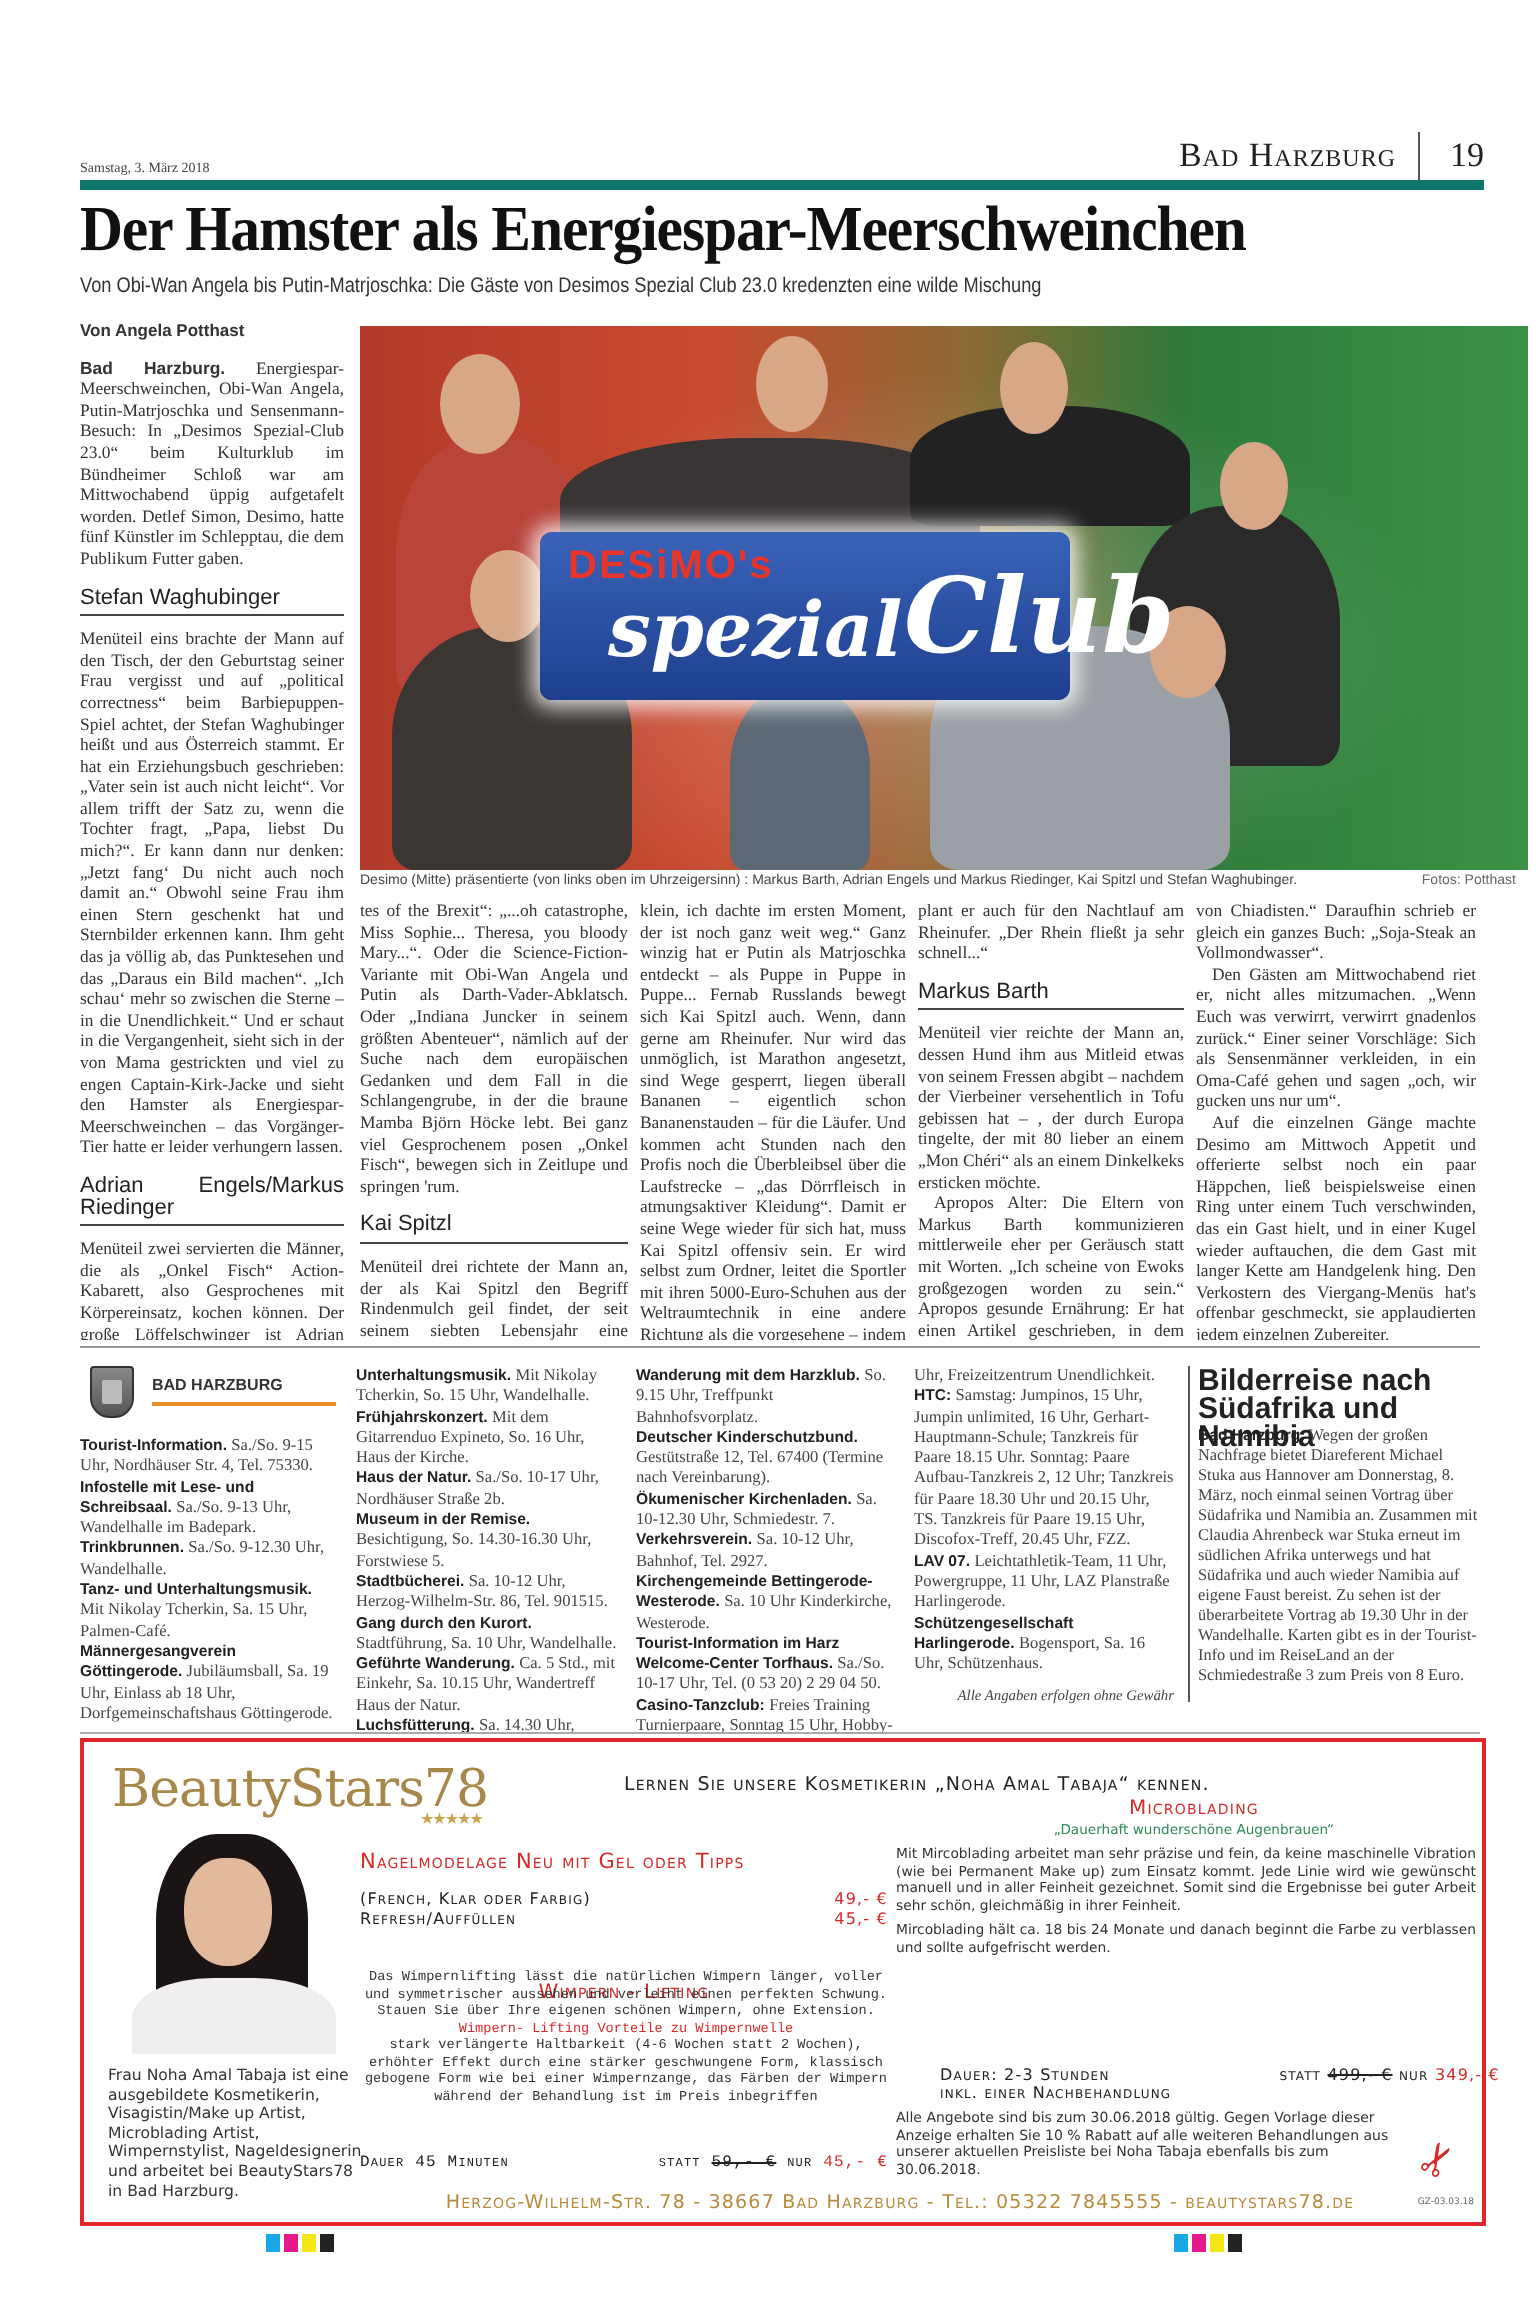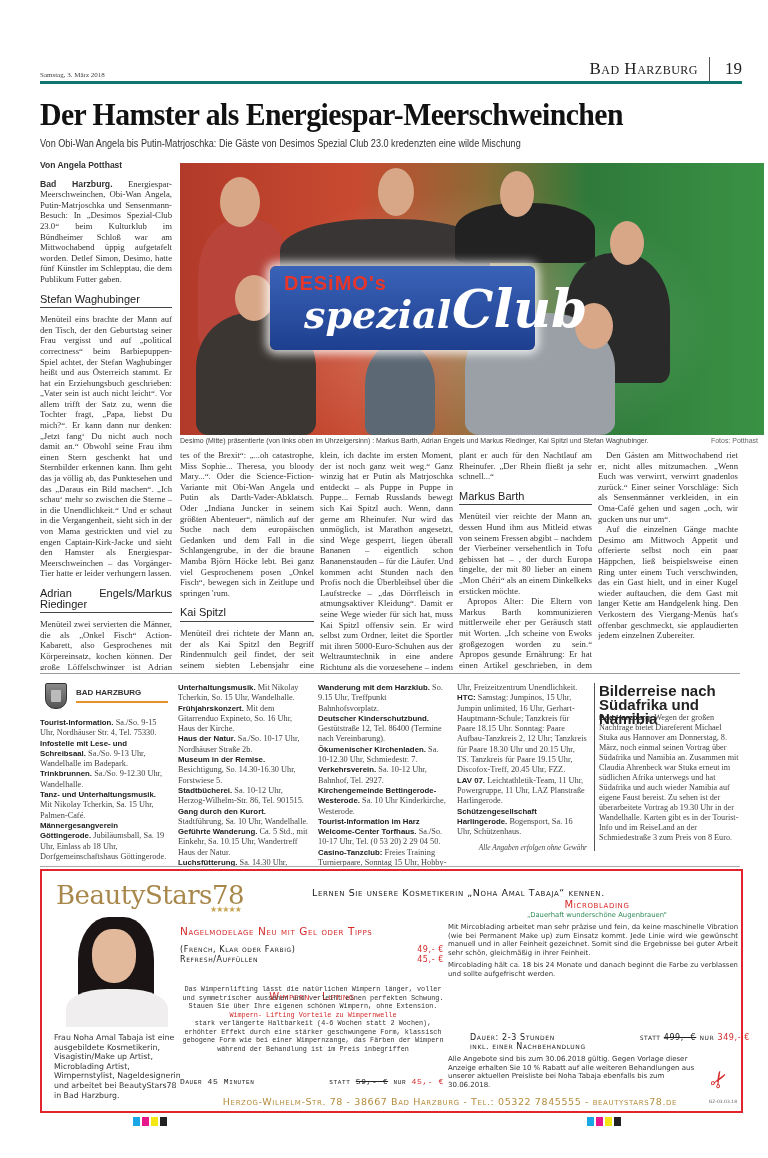--- a/index.html
+++ b/index.html
@@ -1,20 +1,20 @@
 <!DOCTYPE html>
 <html><head>
 <meta charset="utf-8">
 <style>
   * { box-sizing: border-box; margin: 0; padding: 0; }
   html, body { width: 768px; height: 1158px; background: #fff; overflow: hidden; }
   body { position: relative; font-family: "DejaVu Serif", serif; color: #222; }
 
   
-  .masthead { position: absolute; left: 40px; top: 64px; width: 702px; height: 20px; border-bottom: 3px solid #0f766e; }
+  .masthead { position: absolute; left: 40px; top: 75px; width: 702px; height: 20px; border-bottom: 5px solid #0f766e; }
   .masthead .date { position: absolute; left: 0; bottom: 2px; font-family: "Liberation Serif", serif; font-size: 7px; color: #444; }
   .masthead .section { position: absolute; right: 44px; bottom: 2px; font-family: "Liberation Serif", serif; font-size: 17px; letter-spacing: 0.5px; color: #222; font-variant: small-caps; }
   .masthead .divider { position: absolute; right: 32px; bottom: 0; width: 1px; height: 24px; background: #555; }
   .masthead .pageno { position: absolute; right: 0; bottom: 2px; font-family: "Liberation Serif", serif; font-size: 17px; color: #222; }
 
   .headline { position: absolute; left: 40px; top: 96px; font-family: "Liberation Serif", serif; font-weight: bold; font-size: 32px; letter-spacing: -0.6px; color: #111; transform: scaleX(0.93); transform-origin: left; white-space: nowrap; }
   .subhead { position: absolute; left: 40px; top: 137px; font-family: "Liberation Sans", sans-serif; font-size: 10.6px; color: #333; transform: scaleX(0.86); transform-origin: left; white-space: nowrap; }
 
   
   .col { position: absolute; font-family: "Liberation Serif", serif; font-size: 8.7px; line-height: 10.6px; color: #333; text-align: justify; hyphens: auto; }
@@ -148,20 +148,21 @@
 </div>
 
 <div class="col" style="left:459px; top:450px; width:133px; height:220px; overflow:hidden;">
   <p id="spitzl-text-3">plant er auch für den Nachtlauf am Rheinufer. „Der Rhein fließt ja sehr schnell...“</p>
   <div class="subhd">Markus Barth</div>
   <p>Menüteil vier reichte der Mann an, dessen Hund ihm aus Mitleid etwas von seinem Fressen abgibt – nachdem der Vierbeiner versehentlich in Tofu gebissen hat – , der durch Europa tingelte, der mit 80 lieber an einem „Mon Chéri“ als an einem Dinkelkeks ersticken möchte.</p>
   <p class="indent" id="barth-text2-a">Apropos Alter: Die Eltern von Markus Barth kommunizieren mittlerweile eher per Geräusch statt mit Worten. „Ich scheine von Ewoks großgezogen worden zu sein.“ Apropos gesunde Ernährung: Er hat einen Artikel geschrieben, in dem überschätzte Lebensmittel Thema waren. „Ich wurde wüst beschimpft </p>
 </div>
 
 <div class="col" style="left:598px; top:450px; width:140px; height:220px; overflow:hidden;">
+  <p id="barth-text2-b">von Chiadisten.“ Daraufhin schrieb er gleich ein ganzes Buch: „Soja-Steak an Vollmondwasser“.</p>
   <p class="indent">Den Gästen am Mittwochabend riet er, nicht alles mitzumachen. „Wenn Euch was verwirrt, verwirrt gnadenlos zurück.“ Einer seiner Vorschläge: Sich als Sensenmänner verkleiden, in ein Oma-Café gehen und sagen „och, wir gucken uns nur um“.</p>
   <p class="indent">Auf die einzelnen Gänge machte Desimo am Mittwoch Appetit und offerierte selbst noch ein paar Häppchen, ließ beispielsweise einen Ring unter einem Tuch verschwinden, das ein Gast hielt, und in einer Kugel wieder auftauchen, die dem Gast mit langer Kette am Handgelenk hing. Den Verkostern des Viergang-Menüs hat's offenbar geschmeckt, sie applaudierten jedem einzelnen Zubereiter.</p>
 </div>
 
 <div class="rule-bottom"></div>
 
 <div class="crest">
     <div class="crest-inner"></div>
   </div>
 <div class="listings-title">BAD HARZBURG</div>
@@ -179,21 +180,21 @@
     <p class="entry"><span class="k">Frühjahrskonzert. </span><span>Mit dem Gitarrenduo Expineto, So. 16 Uhr, Haus der Kirche.</span></p>
     <p class="entry"><span class="k">Haus der Natur. </span><span>Sa./So. 10-17 Uhr, Nordhäuser Straße 2b.</span></p>
     <p class="entry"><span class="k">Museum in der Remise. </span><span>Besichtigung, So. 14.30-16.30 Uhr, Forstwiese 5.</span></p>
     <p class="entry"><span class="k">Stadtbücherei. </span><span>Sa. 10-12 Uhr, Herzog-Wilhelm-Str. 86, Tel. 901515.</span></p>
     <p class="entry"><span class="k">Gang durch den Kurort. </span><span>Stadtführung, Sa. 10 Uhr, Wandelhalle.</span></p>
     <p class="entry"><span class="k">Geführte Wanderung. </span><span>Ca. 5 Std., mit Einkehr, Sa. 10.15 Uhr, Wandertreff Haus der Natur.</span></p>
     <p class="entry"><span class="k">Luchsfütterung. </span><span>Sa. 14.30 Uhr, Luchsgehege/Rabenklippe.</span></p>
   </div>
 <div class="lcol" id="lcol2" style="left:318px; top:683px; width:130px;">
     <p class="entry"><span class="k">Wanderung mit dem Harzklub. </span><span>So. 9.15 Uhr, Treffpunkt Bahnhofsvorplatz.</span></p>
-    <p class="entry"><span class="k">Deutscher Kinderschutzbund. </span><span>Gestütstraße 12, Tel. 86400 (Termine nach Vereinbarung).</span></p>
+    <p class="entry"><span class="k">Deutscher Kinderschutzbund. </span><span>Gestütstraße 12, Tel. 67400 (Termine nach Vereinbarung).</span></p>
     <p class="entry"><span class="k">Ökumenischer Kirchenladen. </span><span>Sa. 10-12.30 Uhr, Schmiedestr. 7.</span></p>
     <p class="entry"><span class="k">Verkehrsverein. </span><span>Sa. 10-12 Uhr, Bahnhof, Tel. 2927.</span></p>
     <p class="entry"><span class="k">Kirchengemeinde Bettingerode-Westerode. </span><span>Sa. 10 Uhr Kinderkirche, Westerode.</span></p>
     <p class="entry"><span class="k">Tourist-Information im Harz Welcome-Center Torfhaus. </span><span>Sa./So. 10-17 Uhr, Tel. (0 53 20) 2 29 04 50.</span></p>
     <p class="entry"><span class="k">Casino-Tanzclub: </span><span>Freies Training Turnierpaare, Sonntag 15 Uhr, Hobby-Tanzgruppe, Sonntag 17</span></p>
   </div>
 <div class="lcol" id="lcol3" style="left:457px; top:683px; width:130px;">
     <p class="entry"><span>Uhr, Freizeitzentrum Unendlichkeit.</span></p>
     <p class="entry"><span class="k">HTC: </span><span>Samstag: Jumpinos, 15 Uhr, Jumpin unlimited, 16 Uhr, Gerhart-Hauptmann-Schule; Tanzkreis für Paare 18.15 Uhr. Sonntag: Paare Aufbau-Tanzkreis 2, 12 Uhr; Tanzkreis für Paare 18.30 Uhr und 20.15 Uhr, TS. Tanzkreis für Paare 19.15 Uhr, Discofox-Treff, 20.45 Uhr, FZZ.</span></p>
     <p class="entry"><span class="k">LAV 07. </span><span>Leichtathletik-Team, 11 Uhr, Powergruppe, 11 Uhr, LAZ Planstraße Harlingerode.</span></p>

